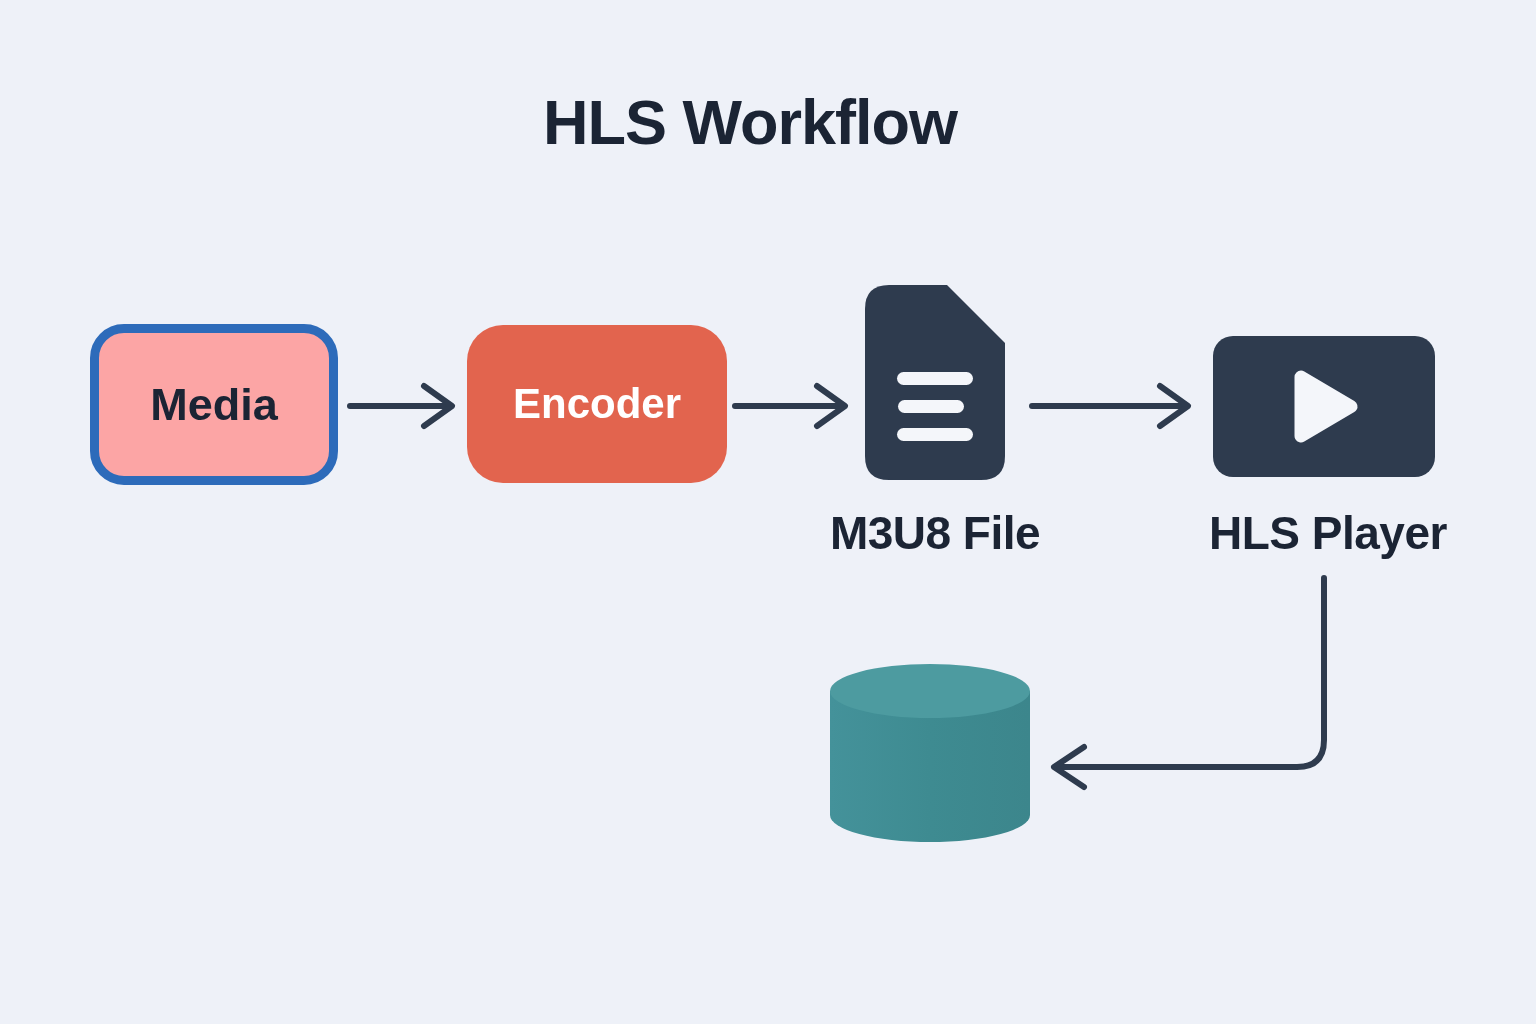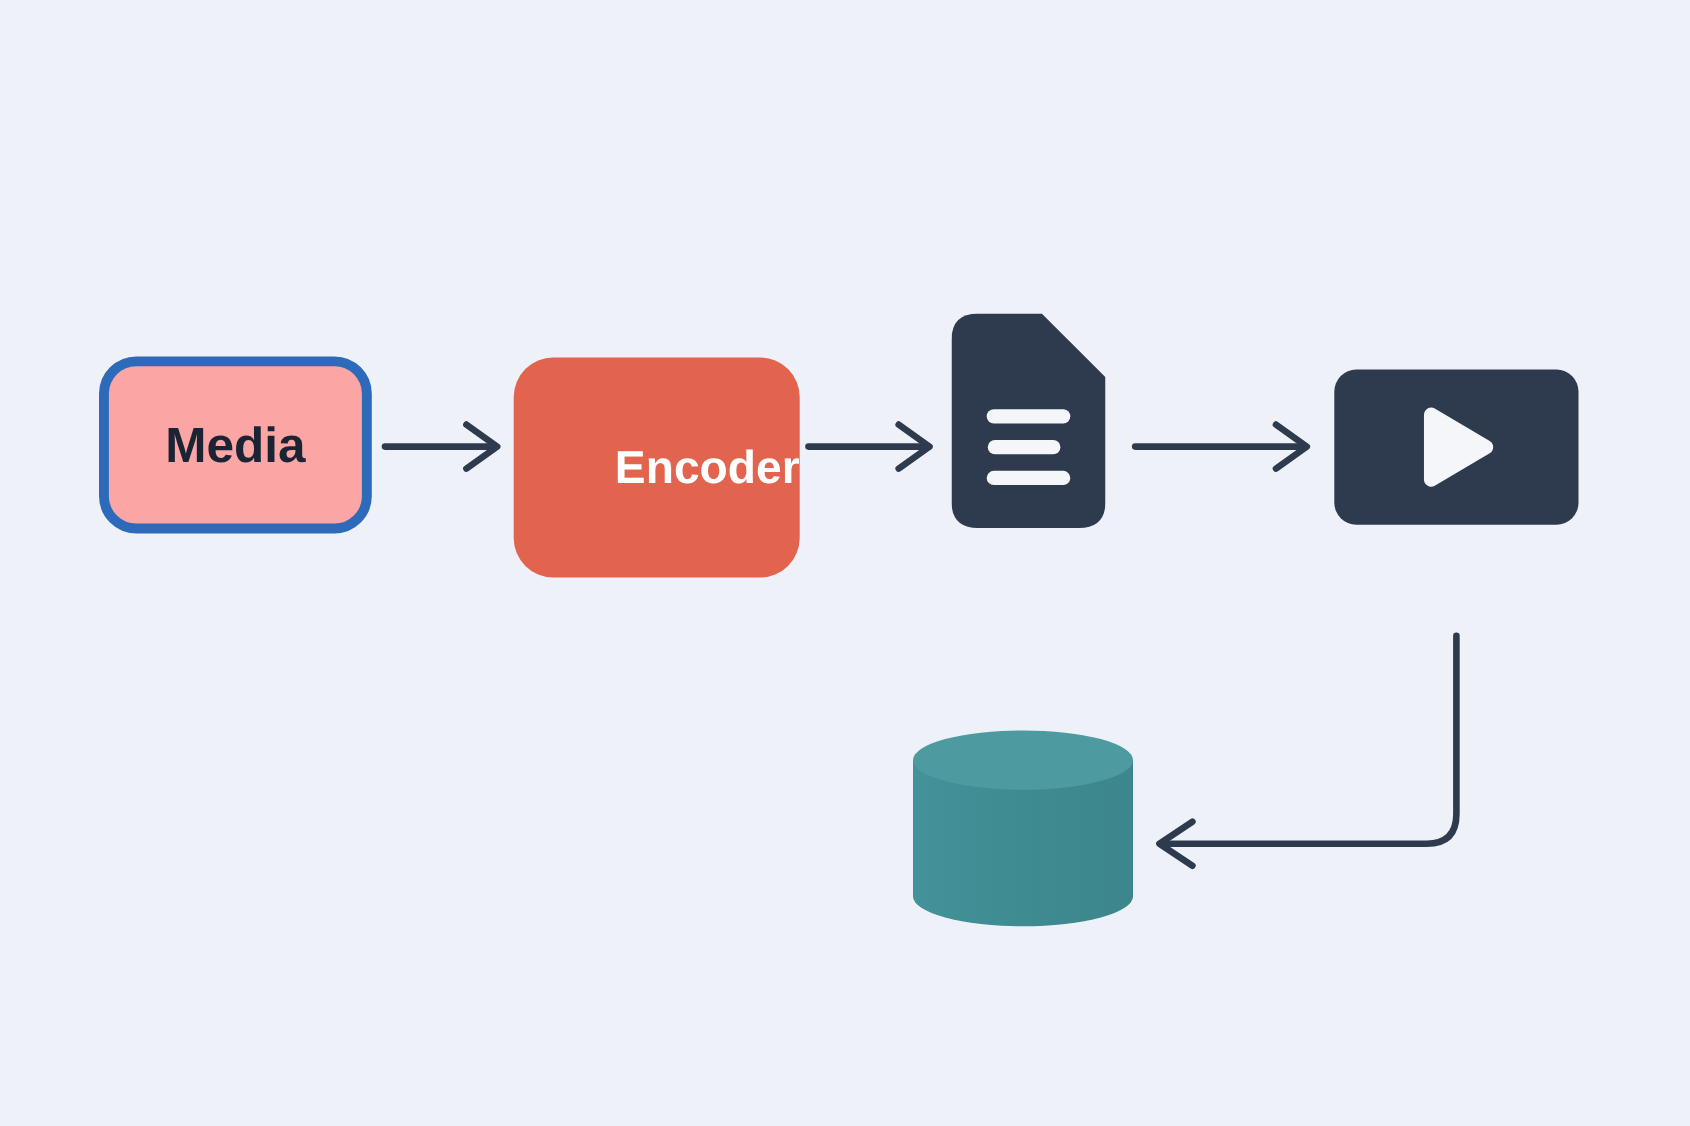--- a/index.html
+++ b/index.html
@@ -29,24 +29,23 @@
   .media-box{
     left:90px;top:324px;width:248px;height:161px;
     background:#fca5a5;
     border:9px solid #2d6bba;
     border-radius:34px;
   }
   .media-box .label{
     font-size:45px;font-weight:700;color:#1b2434;
   }
   .encoder-box{
-    left:467px;top:325px;width:260px;height:200px;
+    left:467px;top:325px;width:260px;height:158px;
     background:#e2644e;
     border-radius:36px;
-    justify-content:flex-end;
   }
   .encoder-box .label{
     font-size:42px;font-weight:700;color:#ffffff;
   }
   .icon-wrap{position:absolute;}
   .doc-icon{left:865px;top:285px;width:140px;height:195px;}
   .player-icon{
     left:1213px;top:336px;width:222px;height:141px;
     background:#2e3b4e;border-radius:20px;
     display:flex;align-items:center;justify-content:center;
@@ -65,43 +64,46 @@
   svg.overlay{
     position:absolute;left:0;top:0;width:1536px;height:1024px;
     pointer-events:none;
   }
 </style>
 </head>
 <body>
 
 <div class="canvas">
 
+  <div class="title">HLS Workflow</div>
 
   <div class="node-box media-box">
     <span class="label">Media</span>
   </div>
 
   <div class="node-box encoder-box">
     <span class="label">Encoder</span>
   </div>
 
   <div class="icon-wrap doc-icon">
     <svg width="140" height="195" viewBox="0 0 140 195" aria-hidden="true">
       <path d="M24 0 L82 0 L140 58 L140 171 Q140 195 116 195 L24 195 Q0 195 0 171 L0 24 Q0 0 24 0 Z" fill="#2e3b4e"></path>
       <rect x="32" y="87" width="76" height="13" rx="6.5" fill="#f4f6fa"></rect>
       <rect x="33" y="115" width="66" height="13" rx="6.5" fill="#f4f6fa"></rect>
       <rect x="32" y="143" width="76" height="13" rx="6.5" fill="#f4f6fa"></rect>
     </svg>
   </div>
+  <div class="node-caption caption-m3u8">M3U8 File</div>
 
   <div class="icon-wrap player-icon">
     <svg width="222" height="141" viewBox="0 0 222 141" aria-hidden="true">
       <polygon points="88,41 138,70.5 88,100" fill="#f4f6fa" stroke="#f4f6fa" stroke-width="13" stroke-linejoin="round"></polygon>
     </svg>
   </div>
+  <div class="node-caption caption-player">HLS Player</div>
 
   <div class="icon-wrap cylinder">
     <svg width="200" height="180" viewBox="0 0 200 180" aria-hidden="true">
       <defs>
         <linearGradient id="cylbody" x1="0" y1="0" x2="1" y2="0">
           <stop offset="0" stop-color="#44929a"></stop>
           <stop offset="0.5" stop-color="#3e8b91"></stop>
           <stop offset="1" stop-color="#3c868c"></stop>
         </linearGradient>
       </defs>

